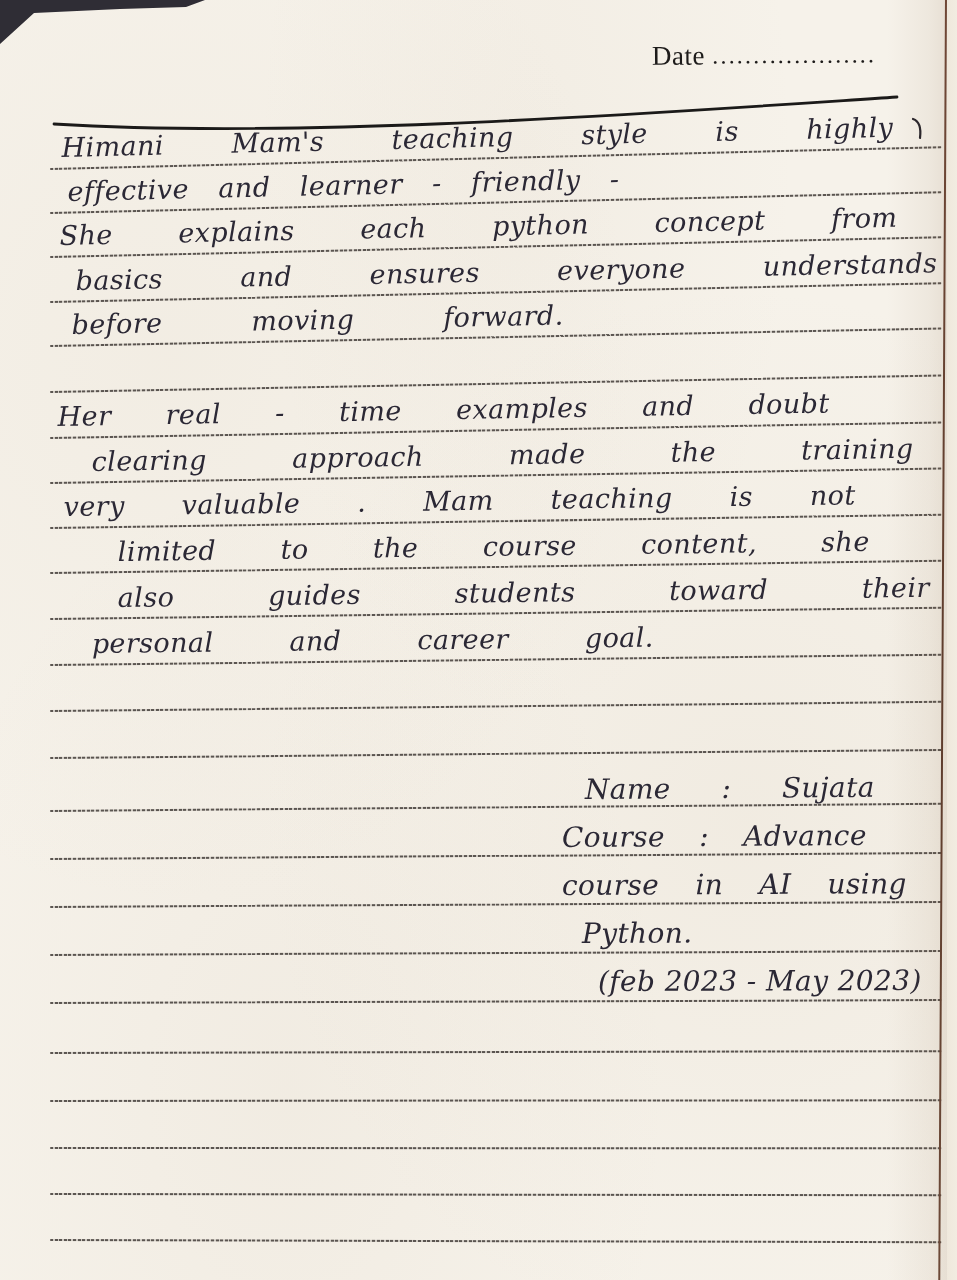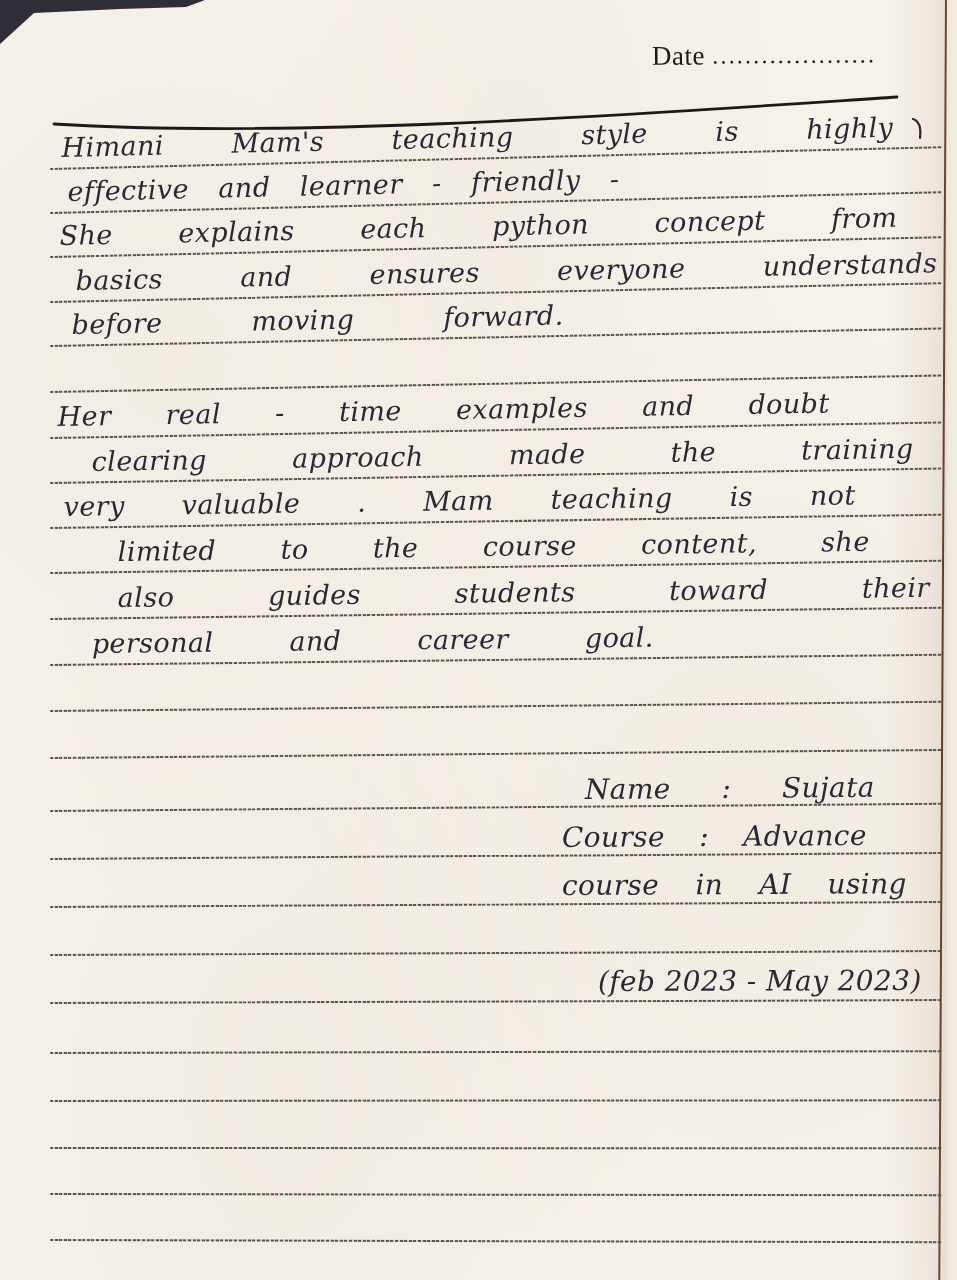--- a/index.html
+++ b/index.html
@@ -134,19 +134,20 @@
   <div class="hand spread t6">Her real - time examples and doubt</div>
   <div class="hand spread t7">clearing approach made the training</div>
   <div class="hand spread t8">very valuable . Mam teaching is not</div>
   <div class="hand spread t9">limited to the course content, she</div>
   <div class="hand spread t10">also guides students toward their</div>
   <div class="hand spread t11">personal and career goal.</div>
 
   <div class="hand sig spread s1">Name : Sujata</div>
   <div class="hand sig spread s2">Course : Advance</div>
   <div class="hand sig spread s3">course in AI using</div>
+  <div class="hand sig s4">Python.</div>
   <div class="hand sig s5">(feb 2023 - May 2023)</div>
 
   <div class="backdrop-corner"></div>
   <div class="edge-shade"></div>
   <div class="edge-line"></div>
   <div class="right-crease"></div>
 </div>
 
 </body></html>

